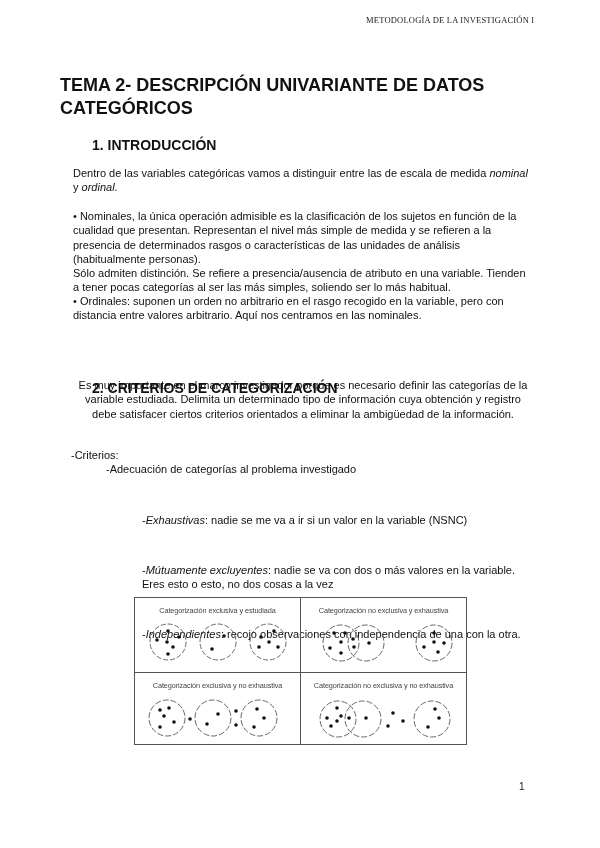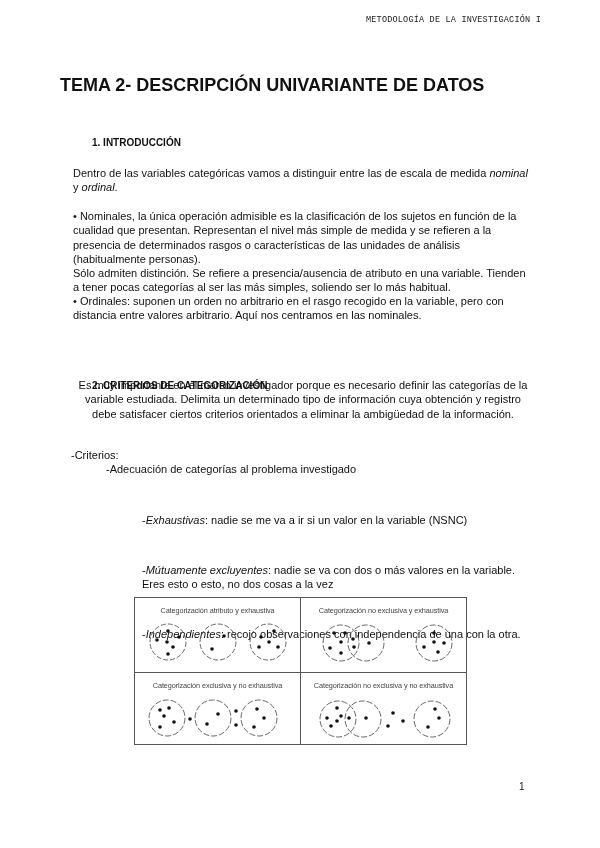--- a/index.html
+++ b/index.html
@@ -1,38 +1,39 @@
 <!DOCTYPE html>
 <html><head>
 <meta charset="utf-8">
 <style>
   html, body { margin: 0; padding: 0; background: #ffffff; }
   body { width: 600px; height: 848px; position: relative; overflow: hidden; color: #111; font-family: "Liberation Sans", sans-serif; }
-  .running-header { position: absolute; top: 15px; left: 366px; font-family: Liberation Mono, monospace; font-size: 8.5px; letter-spacing: 0.2px; color: #222; }
+  .running-header { position: absolute; top: 15px; left: 366px; font-family: Liberation Serif, serif; font-size: 8.5px; letter-spacing: 0.2px; color: #222; }
   .title { position: absolute; top: 74px; left: 60px; width: 480px; text-align: left; font-weight: bold; font-size: 18px; line-height: 23px; color: #111; }
-  .h2 { position: absolute; left: 92px; font-weight: bold; font-size: 10px; color: #111; }
+  .h2 { position: absolute; left: 92px; font-weight: bold; font-size: 14px; color: #111; }
   .p { position: absolute; left: 73px; width: 460px; font-size: 11px; line-height: 14.3px; color: #111; }
   .p i { font-style: italic; }
   .ind1 { padding-left: 35px; }
   .ind2 { padding-left: 71px; margin-top: 36px; }
   .diagram { position: absolute; left: 134px; top: 597px; width: 333px; height: 148px; border: 1px solid #555; box-sizing: border-box; display: grid; grid-template-columns: 166px 1fr; grid-template-rows: 75px 1fr; }
   .cell { position: relative; border-right: 1px solid #555; border-bottom: 1px solid #555; }
   .cell:nth-child(2), .cell:nth-child(4) { border-right: none; }
   .cell:nth-child(3), .cell:nth-child(4) { border-bottom: none; }
   .cell-label { position: absolute; top: 8px; left: 0; width: 100%; text-align: center; font-size: 7.3px; color: #444; letter-spacing: -0.1px; }
   .cell svg { position: absolute; left: 0; top: 18px; }
   .page-number { position: absolute; top: 781px; left: 519px; font-size: 10px; color: #222; }
 </style>
 </head>
 <body>
 
 <div class="running-header">METODOLOGÍA DE LA INVESTIGACIÓN I</div>
 
 <div class="title">
   <div>TEMA 2- DESCRIPCIÓN UNIVARIANTE DE DATOS</div>
+  <div>CATEGÓRICOS</div>
 </div>
 
 <div class="h2" style="top:137px;">1.  INTRODUCCIÓN</div>
 
 <div class="p" style="top:166px;">
   <span>Dentro de las variables categóricas vamos a distinguir entre las de escala de medida </span><i>nominal</i><span> y </span><i>ordinal</i><span>.</span>
 </div>
 
 <div class="p" style="top:209px;">
   <div>• Nominales, la única operación admisible es la clasificación de los sujetos en función de la cualidad que presentan.  Representan el nivel más simple de medida y se refieren a la presencia de determinados rasgos o características de las unidades de análisis (habitualmente personas).</div>
@@ -49,21 +50,21 @@
   <div>-Criterios:</div>
   <div class="ind1">-Adecuación de categorías al problema investigado</div>
   <div class="ind2"><span>-</span><i>Exhaustivas</i><span>: nadie se me va a ir si un valor en la variable (NSNC)</span></div>
   <div class="ind2"><span>-</span><i>Mútuamente excluyentes</i><span>: nadie se va con dos o más valores en la variable. Eres esto o esto, no dos cosas a la vez</span></div>
   <div class="ind2"><span>-</span><i>Independientes</i><span>: recojo observaciones con independencia de una con la otra.</span></div>
 </div>
 
 <div class="diagram">
 
   <div class="cell">
-    <div class="cell-label">Categorización atributo y exhaustiva</div>
+    <div class="cell-label">Categorización exclusiva y estudiada</div>
     <svg width="166" height="56" viewBox="0 0 166 56">
       <g fill="none" stroke="#444" stroke-width="0.8" stroke-dasharray="5 2">
         <circle cx="33" cy="26" r="18"></circle>
           <circle cx="83" cy="26" r="18"></circle>
           <circle cx="133" cy="26" r="18"></circle>
       </g>
       <g fill="#111">
         <circle cx="33" cy="15" r="1.8"></circle>
           <circle cx="22" cy="24" r="1.8"></circle>
           <circle cx="44" cy="21" r="1.8"></circle>

